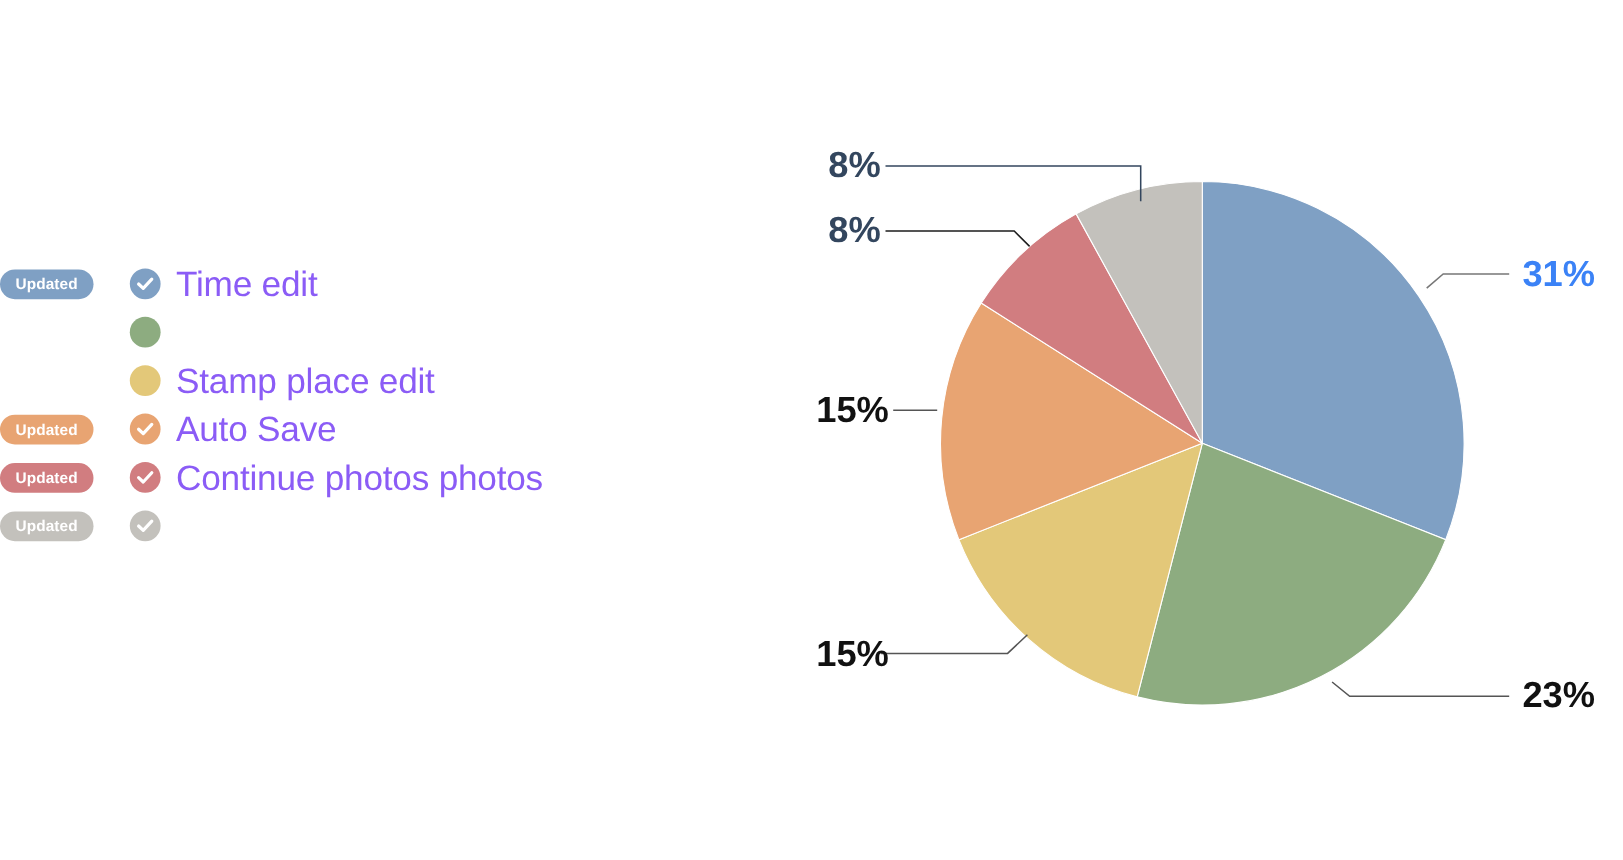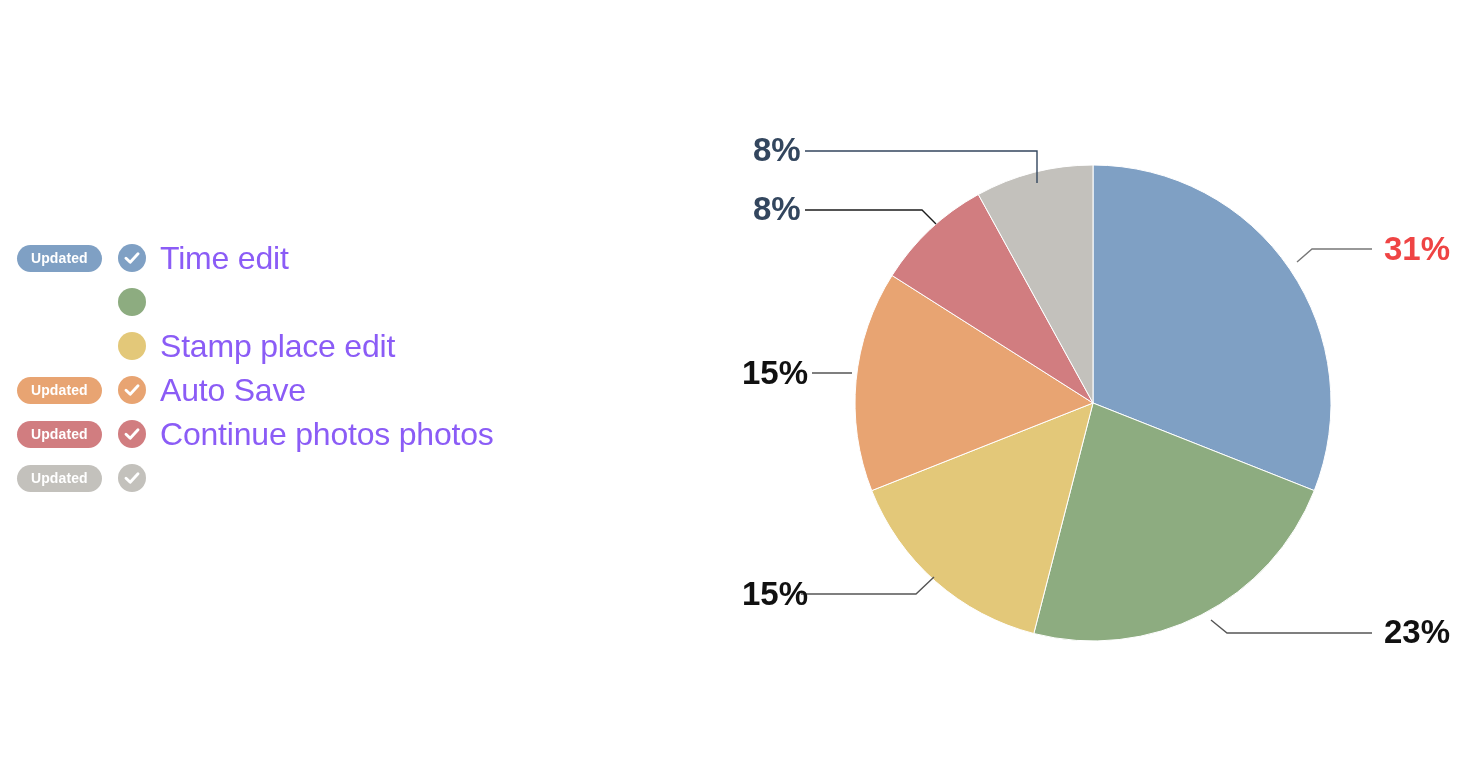--- a/index.html
+++ b/index.html
@@ -27,21 +27,20 @@
     position: relative;
     height: 44px;
     display: flex;
     align-items: center;
   }
   .badge-slot {
     width: 118px;
     flex: 0 0 118px;
     display: flex;
     align-items: center;
-    padding-left: 17px;
     box-sizing: border-box;
   }
   .badge {
     display: inline-flex;
     align-items: center;
     justify-content: center;
     height: 27px;
     padding: 0 14px;
     border-radius: 14px;
     color: #ffffff;
@@ -178,15 +177,15 @@
       <path d="M 597 262 L 612 249 L 672 249" stroke="#777777"></path>
 
       <path d="M 511 620 L 527 633 L 672 633" stroke="#555555"></path>
     </g>
   </svg>
 
   <div class="pct-label" style="left:53px;  top:133px; color:#33465e;">8%</div>
   <div class="pct-label" style="left:53px;  top:192px; color:#33465e;">8%</div>
   <div class="pct-label" style="left:42px;  top:356px; color:#111111;">15%</div>
   <div class="pct-label" style="left:42px;  top:577px; color:#111111;">15%</div>
-  <div class="pct-label" style="left:684px; top:232px; color:#ef4444;text-align:right;">31%</div>
+  <div class="pct-label" style="left:684px; top:232px; color:#3b82f6;text-align:right;">31%</div>
   <div class="pct-label" style="left:684px; top:615px; color:#111111;">23%</div>
 </div>
 
 </body></html>

